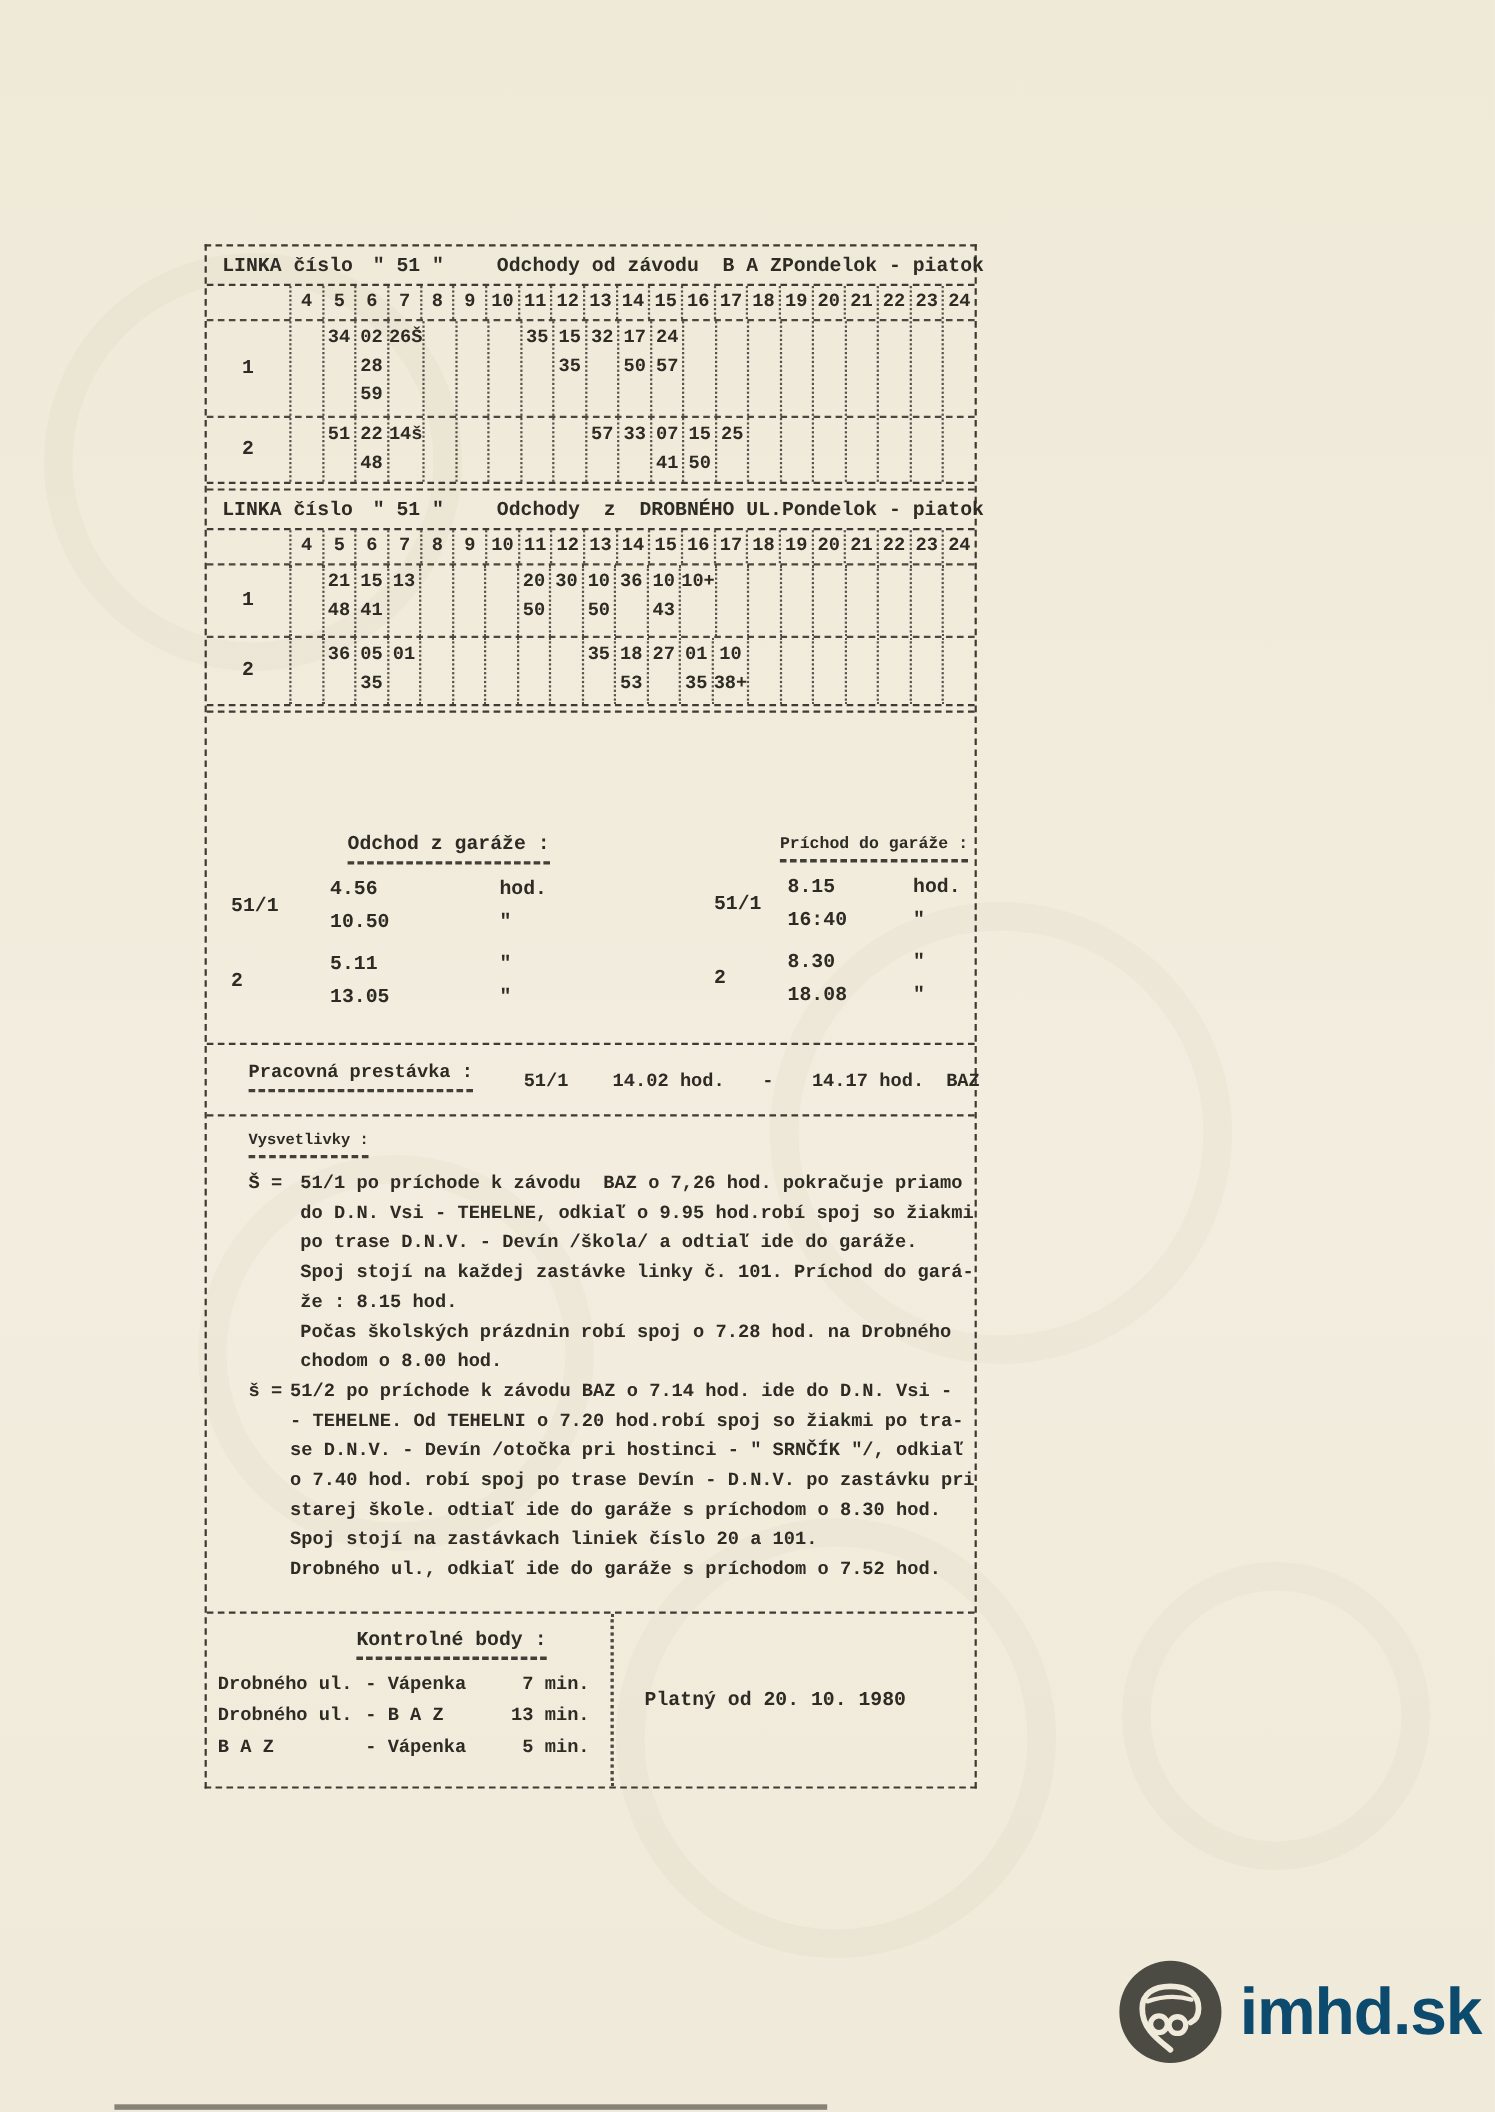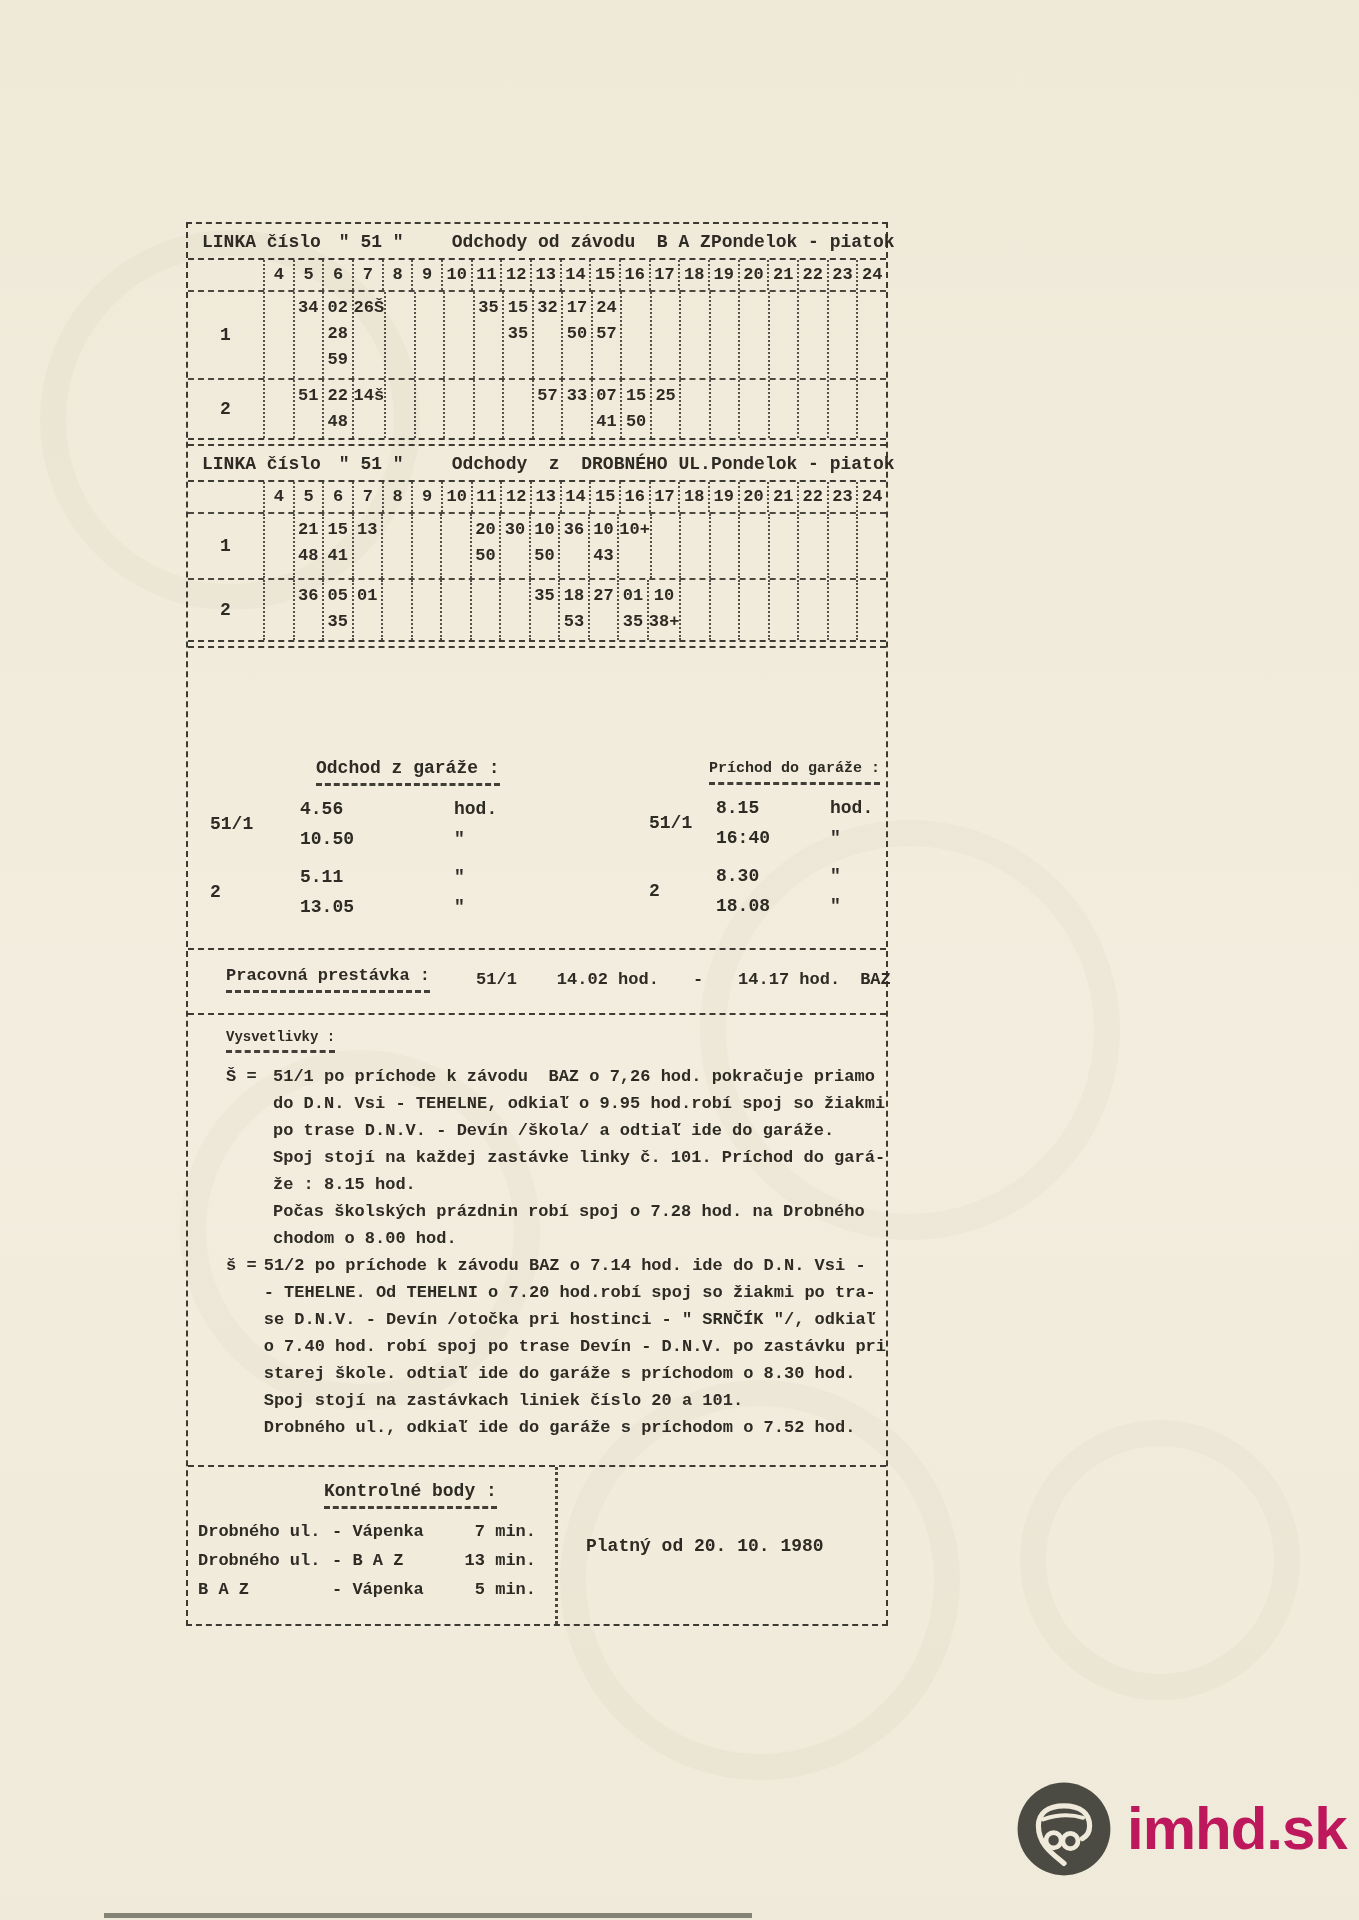--- a/index.html
+++ b/index.html
@@ -54,21 +54,21 @@
   .g-row { display:flex; align-items:center; margin-top:8px; }
   .g-label { font-size:18px; }
   .g-depart .g-label { width:112px; padding-left:22px; }
   .g-arrive .g-label { width:202px; padding-left:112px; }
   .g-line { display:flex; height:30px; line-height:30px; font-size:18px; }
   .g-val { text-align:left;font-family:Liberation Mono, monospace; }
   .g-depart .g-val { width:140px; }
   .g-arrive .g-val { width:100px; }
   .g-unit { margin-left:14px; width:56px; }
 
-  .break { display:flex; align-items:center; padding:16px 0 20px 38px; font-size:17px; border-bottom:2px dashed rgba(46,43,37,.92); white-space:pre; }
+  .break { display:flex; align-items:flex-end; padding:16px 0 20px 38px; font-size:17px; border-bottom:2px dashed rgba(46,43,37,.92); white-space:pre; }
   .bk-label { border-bottom:3px dashed rgba(46,43,37,.9); padding-bottom:5px; }
   .bk-service { margin-left:46px; }
   .bk-from { margin-left:40px; }
   .bk-dash { margin-left:34px; }
   .bk-to { margin-left:35px; }
   .bk-place { margin-left:20px; }
 
   .notes { padding:12px 0 24px 38px; border-bottom:2px dashed rgba(46,43,37,.92); }
   .notes-title { display:inline-block; font-size:14px; border-bottom:3px dashed rgba(46,43,37,.9); padding-bottom:5px; margin-bottom:10px; }
   .note-item { display:flex; }
@@ -79,21 +79,21 @@
   .control-left { width:367px; padding:14px 0 20px 10px; }
   .control-title { display:inline-block; font-size:18px; border-bottom:3px dashed rgba(46,43,37,.9); padding-bottom:5px; margin-left:126px; margin-bottom:8px; }
   .c-row { display:flex; line-height:29px; font-size:17px; white-space:pre; }
   .c-from { width:134px; }
   .c-to { width:124px; }
   .c-time { width:80px; text-align:right; }
   .control-right { flex:1; border-left:3px dotted rgba(46,43,37,.85); display:flex; align-items:center; padding-left:28px; font-size:18px; }
 
   .logo { position:absolute; left:1016px; top:1781px; display:flex; align-items:center; z-index:1; }
   .logo-badge { width:96px; height:96px; }
-  .logo-text { font-family:"Liberation Sans", sans-serif; font-weight:700; font-size:60px; color:#be185d; margin-left:15px; letter-spacing:-1px; line-height:96px; }
+  .logo-text { font-family:"Liberation Sans", sans-serif; font-weight:700; font-size:60px; color:#0c4a6e; margin-left:15px; letter-spacing:-1px; line-height:96px; }
 </style>
 </head>
 <body>
 
 <div class="wm" style="left:40px; top:230px; width:380px; height:380px;"></div>
 <div class="wm" style="left:700px; top:820px; width:420px; height:420px;"></div>
 <div class="wm" style="left:180px; top:1050px; width:360px; height:360px;"></div>
 <div class="wm" style="left:560px; top:1380px; width:400px; height:400px;"></div>
 <div class="wm" style="left:1020px; top:1420px; width:280px; height:280px;"></div>
 <div class="scan-edge"></div>

